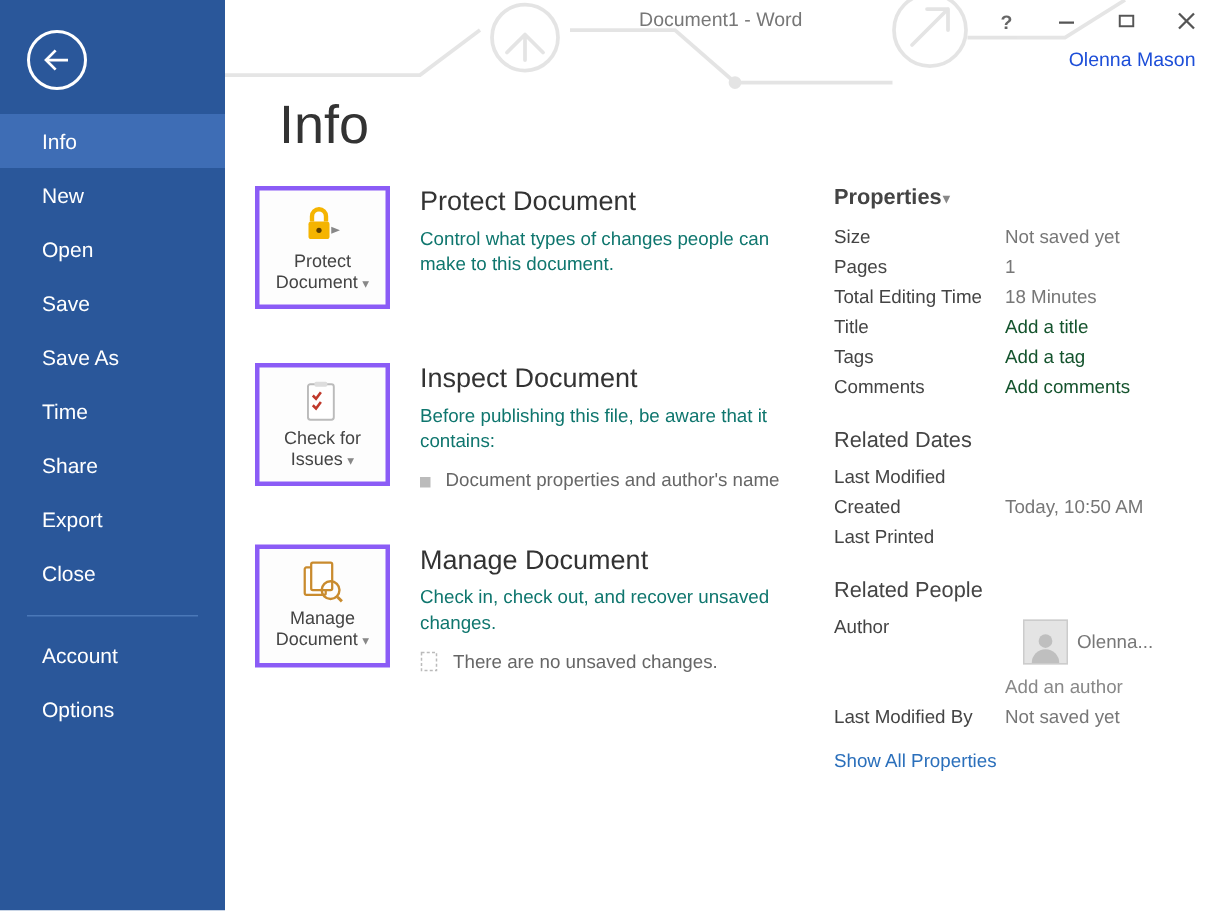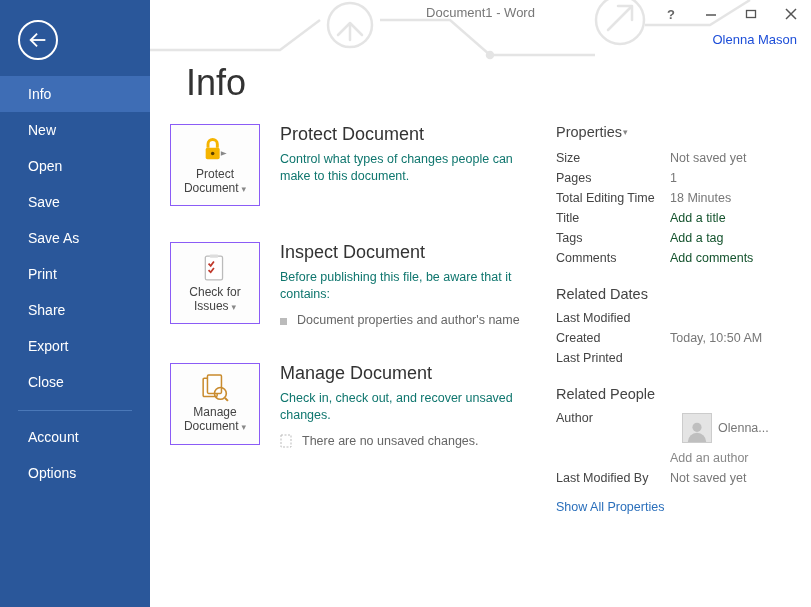--- a/index.html
+++ b/index.html
@@ -78,39 +78,39 @@
   .content {
     position: absolute; left: 20px; top: 124px; right: 10px; bottom: 0;
     display: flex;
   }
   .left-col { flex: 0 0 370px; display: flex; flex-direction: column; gap: 36px; }
   .right-col { flex: 1; padding-left: 16px; }
   
   .section { display: flex; gap: 20px; }
   .tile {
     width: 90px; height: 82px;
-    border: 1px solid #8b5cf6;
+    border: 3px solid #8b5cf6;
     background: #fdfdfd;
     display: flex; flex-direction: column;
     align-items: center; justify-content: center;
     text-align: center; font-size: 12px; color: #444;
     cursor: pointer;
     padding: 4px 3px;
     line-height: 1.15;
   }
   .tile .tile-icon { height: 30px; display:flex; align-items:center; justify-content:center; margin-bottom:3px;}
   .tile .caret { font-size: 9px; color: #888; margin-left: 3px; }
   .sec-text { flex: 1; }
   .sec-title { font-size: 18px; color: #333; margin-bottom: 6px; }
   .sec-desc { color: #0f766e; font-size: 12.5px; line-height: 1.35; max-width: 250px;}
   .sec-sub { display:flex; align-items:flex-start; gap:10px; margin-top:10px; color:#666; font-size:12.5px; }
   .sec-sub .bullet { width:7px;height:7px;background:#bbb; margin-top:5px; flex-shrink:0;}
   
   .prop-head {
-    font-weight: 400; color: #444; font-size: 14.5px;
+    font-weight: 700; color: #444; font-size: 14.5px;
     display:inline-flex; align-items:center; gap:1px;
     margin-bottom: 8px; cursor:pointer;
   }
   .prop-head .caret { font-size:9px; color:#888;}
   .prop-row { display: flex; font-size: 12.5px; padding: 3px 0; }
   .prop-row .k { width: 114px; color: #444; }
   .prop-row .v { color: #777; }
   .prop-row .v.placeholder { color:#14532d; cursor:text;}
   .subhead { font-size: 14.5px; color:#444; margin-top: 18px; margin-bottom:6px;}
   .avatar { width:30px;height:30px;background:#e4e4e4; border:1px solid #ccc; display:inline-flex; align-items:flex-end; justify-content:center; margin-right:6px; overflow:hidden;}
@@ -125,21 +125,21 @@
     <svg width="22" height="22" viewBox="0 0 24 24" fill="none" stroke="#fff" stroke-width="2">
       <line x1="20" y1="12" x2="5" y2="12"></line>
         <polyline points="11 5 4 12 11 19"></polyline>
     </svg>
   </div>
   <div class="sidebar-item active"><span>Info</span></div>
   <div class="sidebar-item"><span>New</span></div>
   <div class="sidebar-item"><span>Open</span></div>
   <div class="sidebar-item"><span>Save</span></div>
   <div class="sidebar-item"><span>Save As</span></div>
-  <div class="sidebar-item"><span>Print</span></div>
+  <div class="sidebar-item"><span>Time</span></div>
   <div class="sidebar-item"><span>Share</span></div>
   <div class="sidebar-item"><span>Export</span></div>
   <div class="sidebar-item"><span>Close</span></div>
   <hr class="sidebar-divider">
   <div class="sidebar-item"><span>Account</span></div>
   <div class="sidebar-item"><span>Options</span></div>
 </div>
 
 <div class="main">
 

